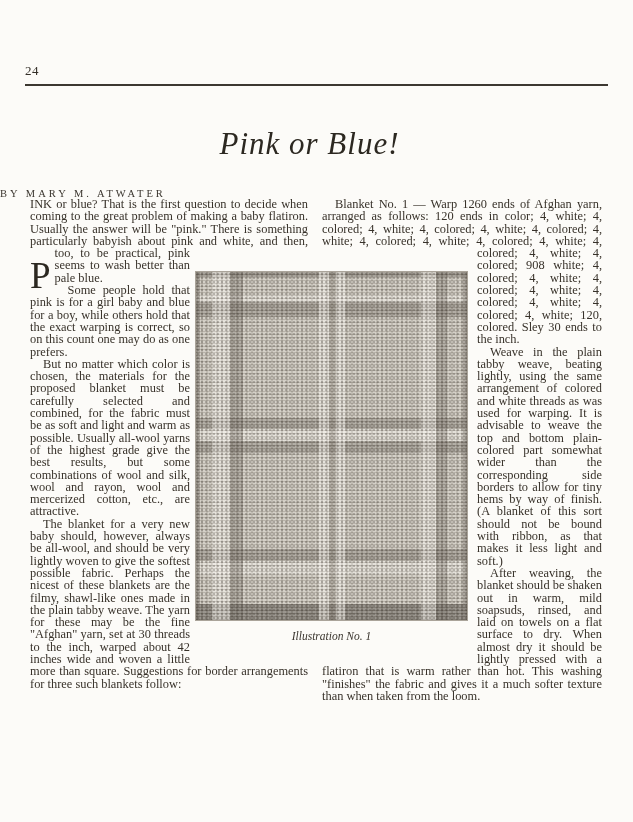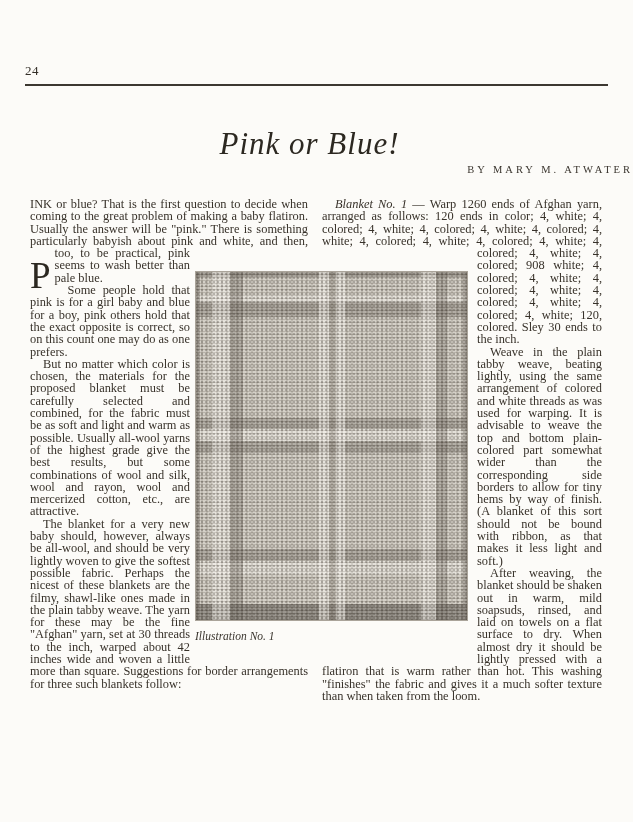--- a/index.html
+++ b/index.html
@@ -11,36 +11,36 @@
   }
   
   .header{position:absolute;top:63px;left:25px;right:25px;height:18px;
     font-size:13px;letter-spacing:0.5px;}
   .page-num{position:absolute;left:0;top:0;}
   .journal{position:absolute;right:0;top:0;letter-spacing:1.2px;}
   .rule{position:absolute;top:84px;left:25px;right:25px;height:2px;background:#3c3831;}
   
   .title{position:absolute;top:126px;left:0;right:14px;text-align:center;
     font-style:italic;font-size:31px;letter-spacing:1px;color:#2c2821;}
-  .byline{position:absolute;top:164px;left:0;right:0;text-align:right;
+  .byline{position:absolute;top:188px;left:0;right:0;text-align:left;
     font-size:10.5px;letter-spacing:3px;color:#3a352e;}
   
   .columns{position:absolute;top:198px;left:30px;width:572px;display:flex;}
   .col{font-size:12.4px;line-height:12.3px;text-align:justify;
     text-justify:inter-word;color:#373129;}
   .col-left{width:278px;margin-right:14px;}
   .col-right{width:280px;}
   .col p{margin:0;text-indent:13px;}
   .col p.first{text-indent:0;}
   .pusher-r{float:right;width:0;height:61px;}
   .spacer-r{float:right;clear:right;width:118px;height:405px;}
   .pusher-l{float:left;width:0;height:61px;}
   .spacer-l{float:left;clear:left;width:155px;height:405px;}
   .dropcap{float:left;font-size:37px;line-height:31px;padding:1px 4px 0 0;color:#2c2821;}
-  .lead-italic{font-style:italic;}
+  .lead-italic{}
   
   .fabric{
     position:absolute;left:195px;top:271px;width:273px;height:350px;
     background-color:#c7c2b8;
     background-image:
       radial-gradient(circle, rgba(72,66,58,0.30) 0.8px, rgba(0,0,0,0) 1.5px),
       repeating-linear-gradient(0deg, rgba(82,75,66,0.18) 0 1px, rgba(249,247,242,0.15) 1px 3px),
       repeating-linear-gradient(90deg, rgba(82,75,66,0.15) 0 2px, rgba(249,247,242,0.12) 2px 5px),
       linear-gradient(90deg,
         rgba(90,83,74,0.50) 0% 1.5%, rgba(0,0,0,0) 1.5% 6%,
@@ -54,21 +54,21 @@
         rgba(90,83,74,0.55) 0% 1.5%, rgba(0,0,0,0) 1.5% 6.5%,
         rgba(242,239,233,0.50) 6.5% 8.5%, rgba(90,83,74,0.42) 8.5% 13%,
         rgba(0,0,0,0) 13% 42%, rgba(90,83,74,0.40) 42% 45%,
         rgba(242,239,233,0.50) 45% 48.5%, rgba(90,83,74,0.40) 48.5% 52%,
         rgba(0,0,0,0) 52% 79.5%, rgba(90,83,74,0.42) 79.5% 83%,
         rgba(242,239,233,0.50) 83% 87%, rgba(0,0,0,0) 87% 95.5%,
         rgba(70,64,57,0.60) 95.5% 100%);
     background-size:4px 4px, auto, auto, 100% 100%, 100% 100%;
     border:1px solid #aaa49a;box-sizing:border-box;
   }
-  .caption{position:absolute;left:195px;top:630px;width:273px;
+  .caption{position:absolute;left:195px;top:630px;width:273px;text-align:center;
     font-style:italic;font-size:11.5px;color:#3a352e;}
 </style>
 </head>
 <body>
 
 <div class="page">
 
   <div class="header">
     <span class="page-num">24</span>
   </div>
@@ -76,21 +76,21 @@
 
   <div class="title">Pink or Blue!</div>
   <div class="byline">BY MARY M. ATWATER</div>
 
   <div class="columns">
 
     <div class="col col-left">
       <div class="pusher-r"></div>
       <div class="spacer-r"></div>
       <p class="first"><span class="dropcap">P</span><span>INK or blue? That is the first question to decide when coming to the great problem of making a baby flatiron. Usually the answer will be "pink." There is something particularly babyish about pink and white, and then, too, to be practical, pink seems to wash better than pale blue.</span></p>
-      <p>Some people hold that pink is for a girl baby and blue for a boy, pink others hold that the exact opposite is correct, so on this count one may do as one prefers.</p>
+      <p>Some people hold that pink is for a girl baby and blue for a boy, while others hold that the exact warping is correct, so on this count one may do as one prefers.</p>
       <p>But no matter which color is chosen, the materials for the proposed blanket must be carefully selected and combined, for the fabric must be as soft and light and warm as possible. Usually all-wool yarns of the highest grade give the best results, but some combinations of wool and silk, wool and rayon, wool and mercerized cotton, etc., are attractive.</p>
       <p>The blanket for a very new baby should, however, always be all-wool, and should be very lightly woven to give the softest possible fabric. Perhaps the nicest of these blankets are the filmy, shawl-like ones made in the plain tabby weave. The yarn for these may be the fine "Afghan" yarn, set at 30 threads to the inch, warped about 42 inches wide and woven a little more than square. Suggestions for border arrangements for three such blankets follow:</p>
     </div>
 
     <div class="col col-right">
       <div class="pusher-l"></div>
       <div class="spacer-l"></div>
       <p class="first"><span style="display:inline-block;width:13px;"></span><span class="lead-italic">Blanket No. 1</span><span> — Warp 1260 ends of Afghan yarn, arranged as follows: 120 ends in color; 4, white; 4, colored; 4, white; 4, colored; 4, white; 4, colored; 4, white; 4, colored; 4, white; 4, colored; 4, white; 4, colored; 4, white; 4, colored; 908 white; 4, colored; 4, white; 4, colored; 4, white; 4, colored; 4, white; 4, colored; 4, white; 120, colored. Sley 30 ends to the inch.</span></p>
       <p>Weave in the plain tabby weave, beating lightly, using the same arrangement of colored and white threads as was used for warping. It is advisable to weave the top and bottom plain-colored part somewhat wider than the corresponding side borders to allow for tiny hems by way of finish. (A blanket of this sort should not be bound with ribbon, as that makes it less light and soft.)</p>
       <p>After weaving, the blanket should be shaken out in warm, mild soapsuds, rinsed, and laid on towels on a flat surface to dry. When almost dry it should be lightly pressed with a flatiron that is warm rather than hot. This washing "finishes" the fabric and gives it a much softer texture than when taken from the loom.</p>

